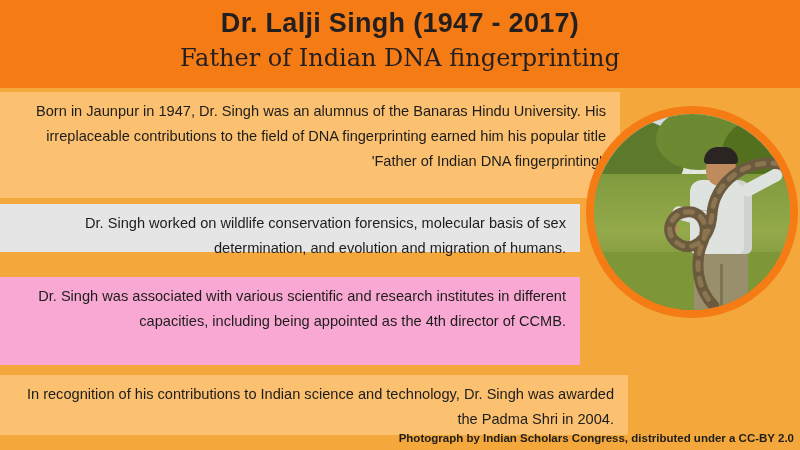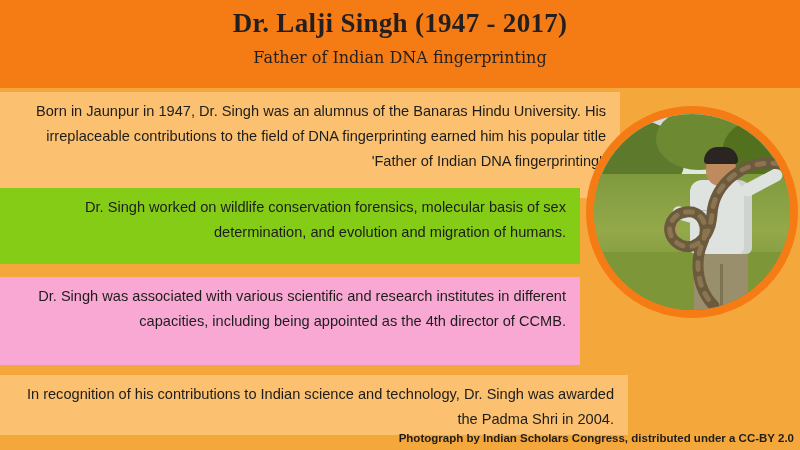--- a/index.html
+++ b/index.html
@@ -22,53 +22,53 @@
   .header {
     position: absolute;
     left: 0; top: 0;
     width: 800px;
     height: 88px;
     background: #f57c14;
     text-align: center;
     padding-top: 6px;
   }
   .header-title {
-    font-family: Liberation Serif, serif;
+    font-family: Liberation Sans, sans-serif;
     font-weight: bold;
     font-size: 27px;
     color: #231f20;
     letter-spacing: 0.3px;
     line-height: 34px;
   }
   .header-subtitle {
     font-family: "DejaVu Serif", serif;
-    font-size: 16px;
+    font-size: 24px;
     color: #231f20;
     line-height: 32px;
     margin-top: 2px;
   }
 
   
   .block {
     position: absolute;
     color: #1d1d1b;
     font-size: 14.6px;
     line-height: 25px;
     text-align: right;
     padding: 7px 14px 8px 14px;
   }
   .b1 {
     left: 0; top: 92px;
     width: 620px; height: 106px;
     background: #fbc070;
   }
   .b2 {
-    left: 0; top: 188px;
-    width: 580px; height: 76px;
-    background: #84cc16;
+    left: 0; top: 204px;
+    width: 580px; height: 48px;
+    background: #e5e5e5;
   }
   .b3 {
     left: 0; top: 277px;
     width: 580px; height: 88px;
     background: #f9a8d4;
   }
   .b4 {
     left: 0; top: 375px;
     width: 628px; height: 60px;
     background: #fbc070;

